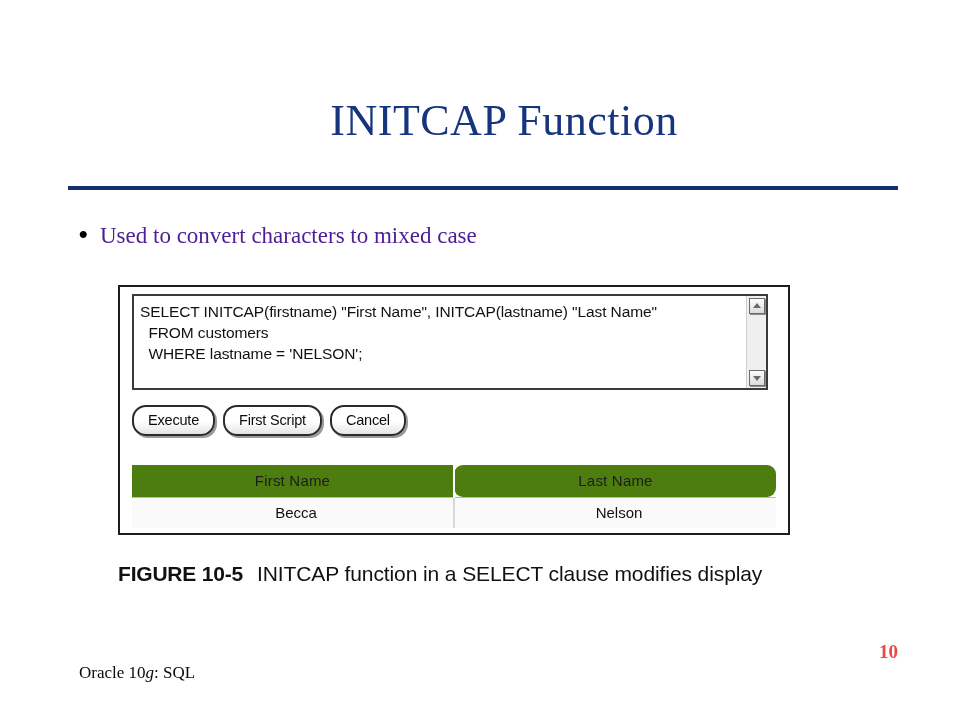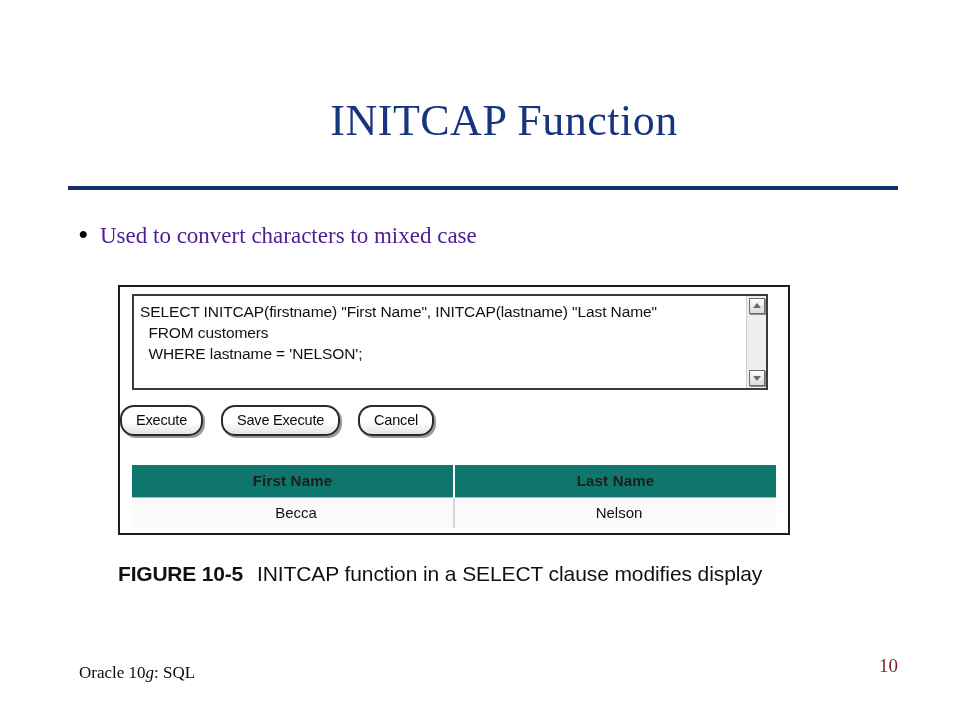--- a/index.html
+++ b/index.html
@@ -141,24 +141,24 @@
   }
   .sb-track {
     flex: 1 1 auto;
     width: 100%;
     background: #efefef;
   }
 
   
   .btn-row {
     position: absolute;
-    left: 0;
+    left: 12px;
     top: 118px;
     display: flex;
-    gap: 18px;
+    gap: 8px;
   }
   .pill-btn {
     font-family: "Liberation Sans", "DejaVu Sans", sans-serif;
     font-size: 14.5px;
     line-height: 20px;
     color: #0c0c0c;
     background: linear-gradient(#ffffff 55%, #e4e4e4 100%);
     border: 2px solid #2b2b2b;
     border-radius: 14px;
     padding: 3px 14px 4px 14px;
@@ -176,42 +176,42 @@
     border-collapse: collapse;
     table-layout: fixed;
   }
   .results-table th,
   .results-table td {
     font-family: "Liberation Sans", "DejaVu Sans", sans-serif;
     font-size: 15px;
     box-sizing: border-box;
   }
   .results-table th {
-    background: #0f766e;
+    background: #4d7c0f;
     color: #1d1d1d;
-    font-weight: bold;
+    font-weight: normal;
     height: 32px;
     text-align: center;
     border-right: 2px solid #ffffff;
     letter-spacing: 0.2px;
   }
   .results-table th:last-child { border-right: none; }
   .results-table td {
     background: #fafafa;
     color: #111111;
     height: 31px;
     text-align: center;
     padding-left: 8px;
     border-right: 2px solid #d8d8d8;
     border-top: 1px solid #b9b9b9;
     font-weight: normal;
   }
   .results-table td:last-child { border-right: none; }
   .col-first { width: 50%; }
-  .col-last  { width: 50%; }
+  .col-last  { width: 50%; border-radius: 9px; }
 
   
   .figure-caption {
     position: absolute;
     left: 118px;
     top: 560px;
     width: 800px;
     font-family: "Liberation Sans", "DejaVu Sans", sans-serif;
     font-size: 21px;
     line-height: 28px;
@@ -236,26 +236,26 @@
     font-size: 17px;
     line-height: 22px;
     color: #0a0a0a;
     white-space: nowrap;
     text-align: right;
   }
   .footer-left .it { font-style: italic; }
   .footer-right {
     position: absolute;
     right: 62px;
-    top: 654px;
+    top: 640px;
     font-family: "Liberation Serif", "DejaVu Serif", serif;
     font-size: 19px;
     line-height: 24px;
-    font-weight: normal;
-    color: #7f1d1d;
+    font-weight: bold;
+    color: #ef4444;
   }
 </style>
 </head>
 <body>
 
 <div class="slide-title">INITCAP Function</div>
 
 <div class="title-rule"></div>
 
 <div class="bullet-row">
@@ -271,21 +271,21 @@
   WHERE lastname = 'NELSON';</div>
     <div class="sql-scrollbar">
       <div class="sb-btn sb-up"></div>
       <div class="sb-track"></div>
       <div class="sb-btn sb-down"></div>
     </div>
   </div>
 
   <div class="btn-row">
     <div class="pill-btn">Execute</div>
-    <div class="pill-btn">Save Execute</div>
+    <div class="pill-btn">First Script</div>
     <div class="pill-btn">Cancel</div>
   </div>
 
   <table class="results-table">
     <thead>
       <tr>
         <th class="col-first">First Name</th>
         <th class="col-last">Last Name</th>
       </tr>
     </thead>

